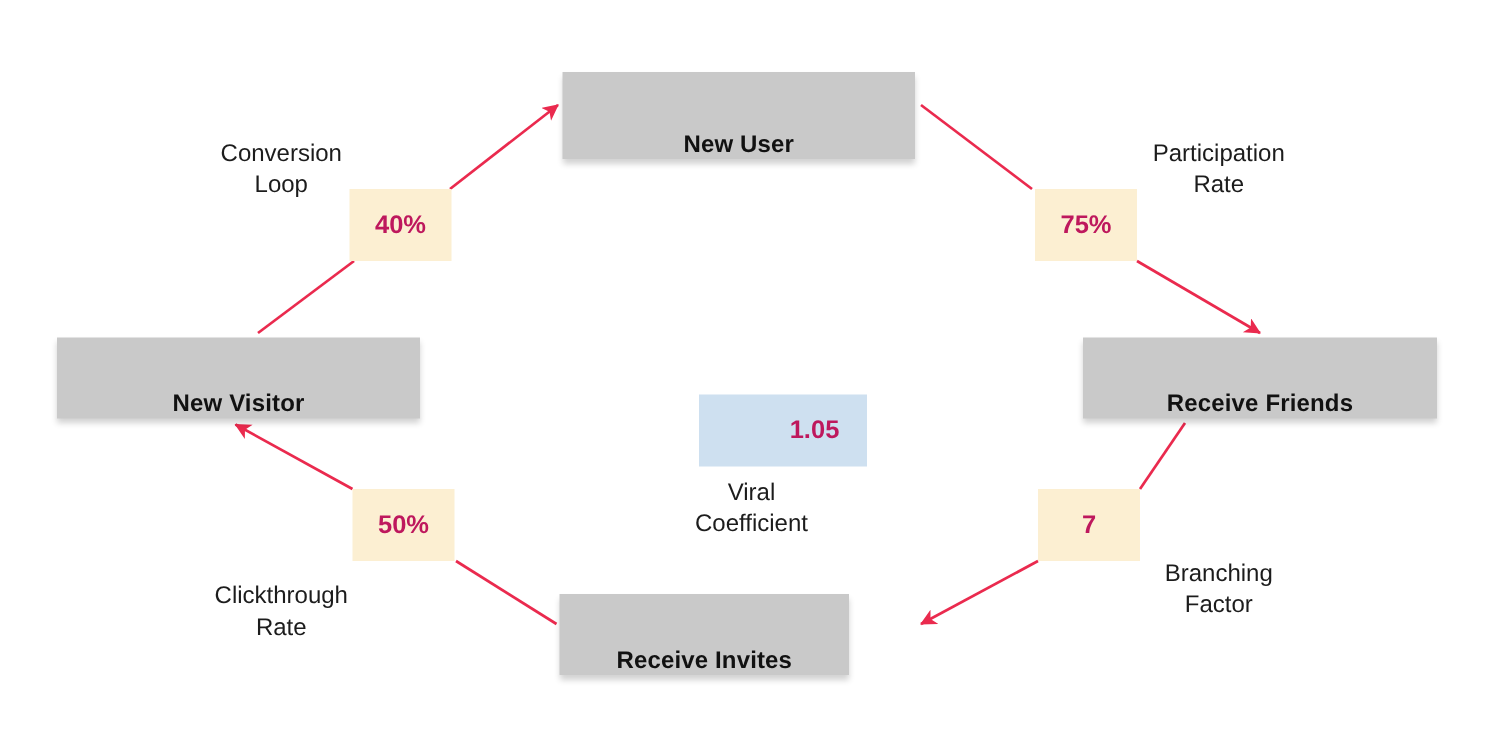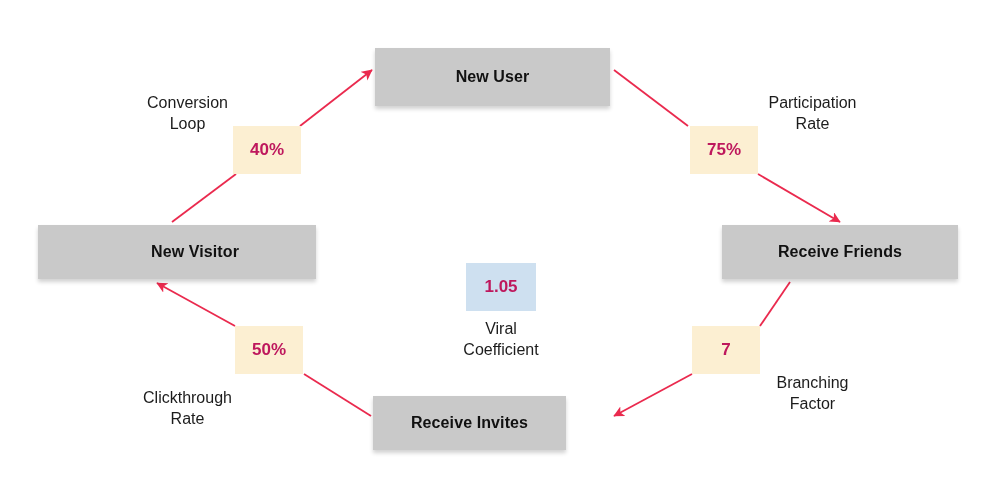--- a/index.html
+++ b/index.html
@@ -24,46 +24,46 @@
     width: 1000px;
     height: 500px;
   }
 
   
   .stage-box {
     position: absolute;
     background: #c9c9c9;
     box-shadow: 0 3px 4px rgba(0,0,0,0.18);
     display: flex;
-    align-items: center;
+    align-items: flex-end;
     justify-content: center;
   }
   .stage-box .stage-label {
     font-size: 16px;
     font-weight: bold;
     color: #111111;
     letter-spacing: 0.1px;
   }
   #box-new-user     { left: 375px; top: 48px;  width: 235px; height: 58px; }
-  #box-new-visitor  { left: 38px;  top: 225px; width: 242px; height: 54px; padding-left: 36px; }
+  #box-new-visitor  { left: 38px;  top: 225px; width: 242px; height: 54px; }
   #box-invite       { left: 722px; top: 225px; width: 236px; height: 54px; }
   #box-receive      { left: 373px; top: 396px; width: 193px; height: 54px; }
 
   
   .badge {
     position: absolute;
     display: flex;
     align-items: center;
     justify-content: center;
     font-size: 17px;
     font-weight: bold;
     color: #be185d;
   }
   .badge.rate  { background: #fcefd2; }
-  .badge.coeff { background: #cee0f0; }
+  .badge.coeff { background: #cee0f0; padding-left: 42px; }
   #badge-conversion    { left: 233px; top: 126px; width: 68px; height: 48px; }
   #badge-participation { left: 690px; top: 126px; width: 68px; height: 48px; }
   #badge-clickthrough  { left: 235px; top: 326px; width: 68px; height: 48px; }
   #badge-branching     { left: 692px; top: 326px; width: 68px; height: 48px; }
   #badge-viral         { left: 466px; top: 263px; width: 70px; height: 48px; }
 
   
   .caption {
     position: absolute;
     font-size: 16px;

